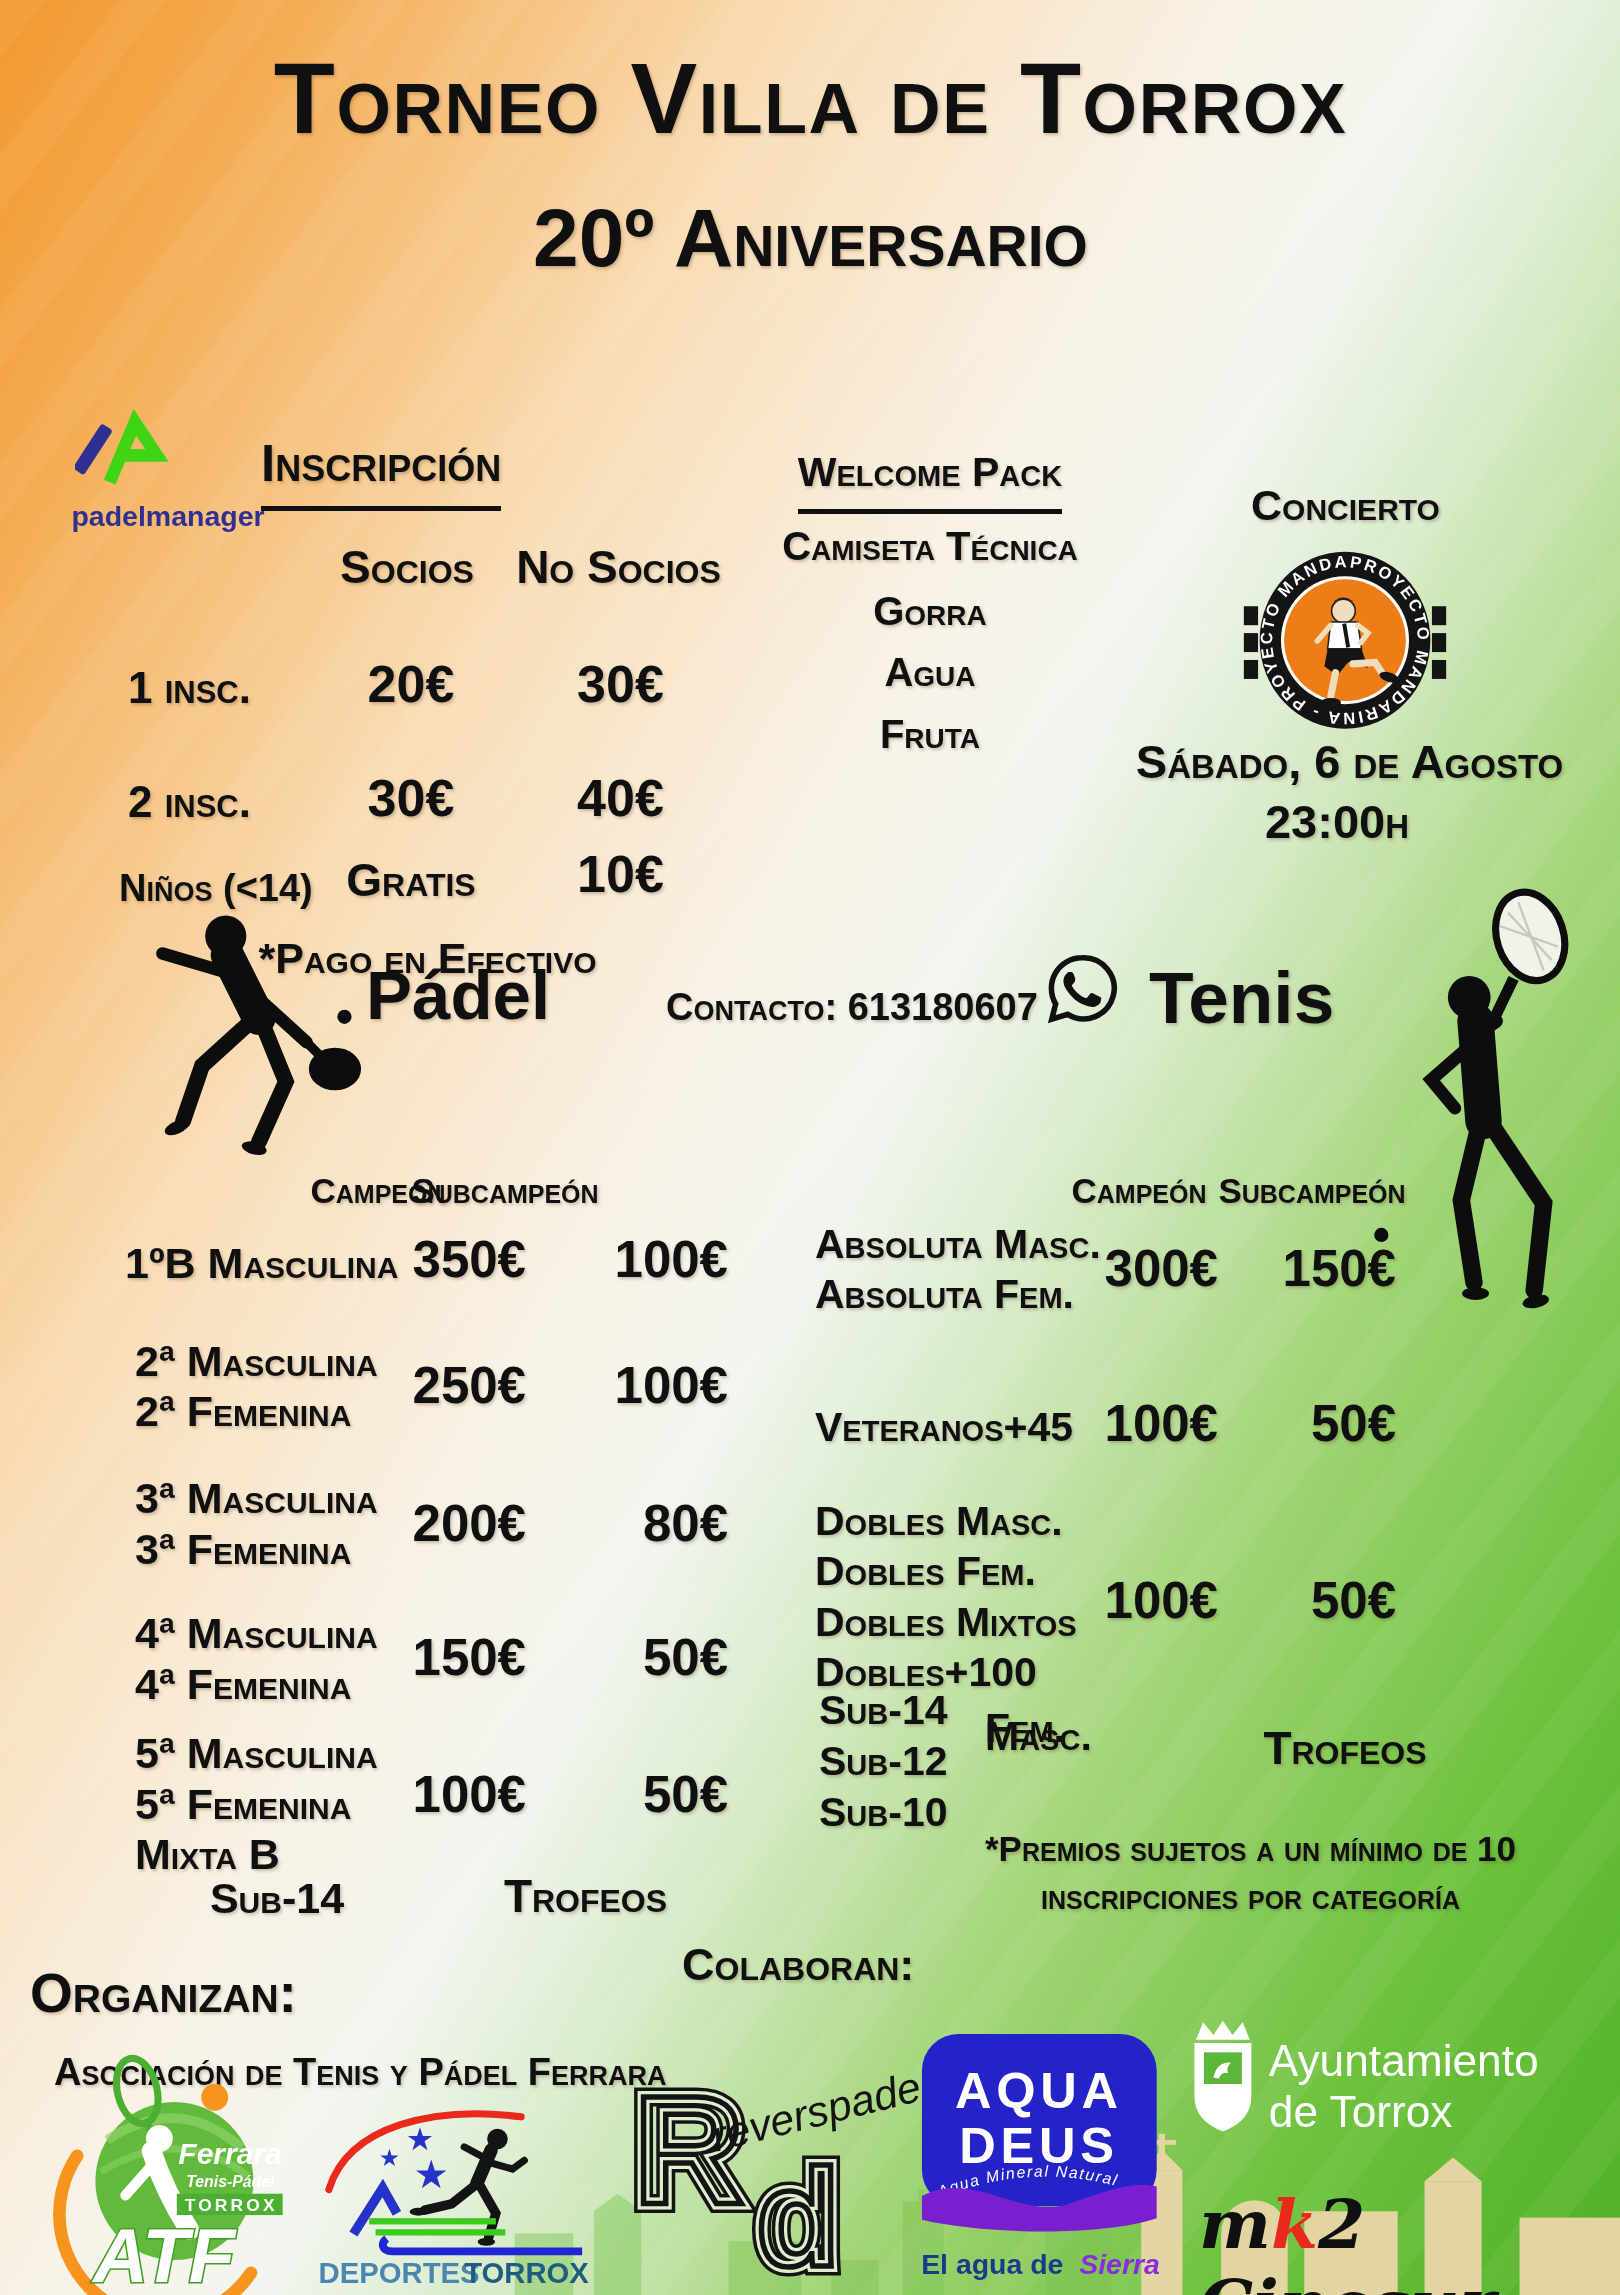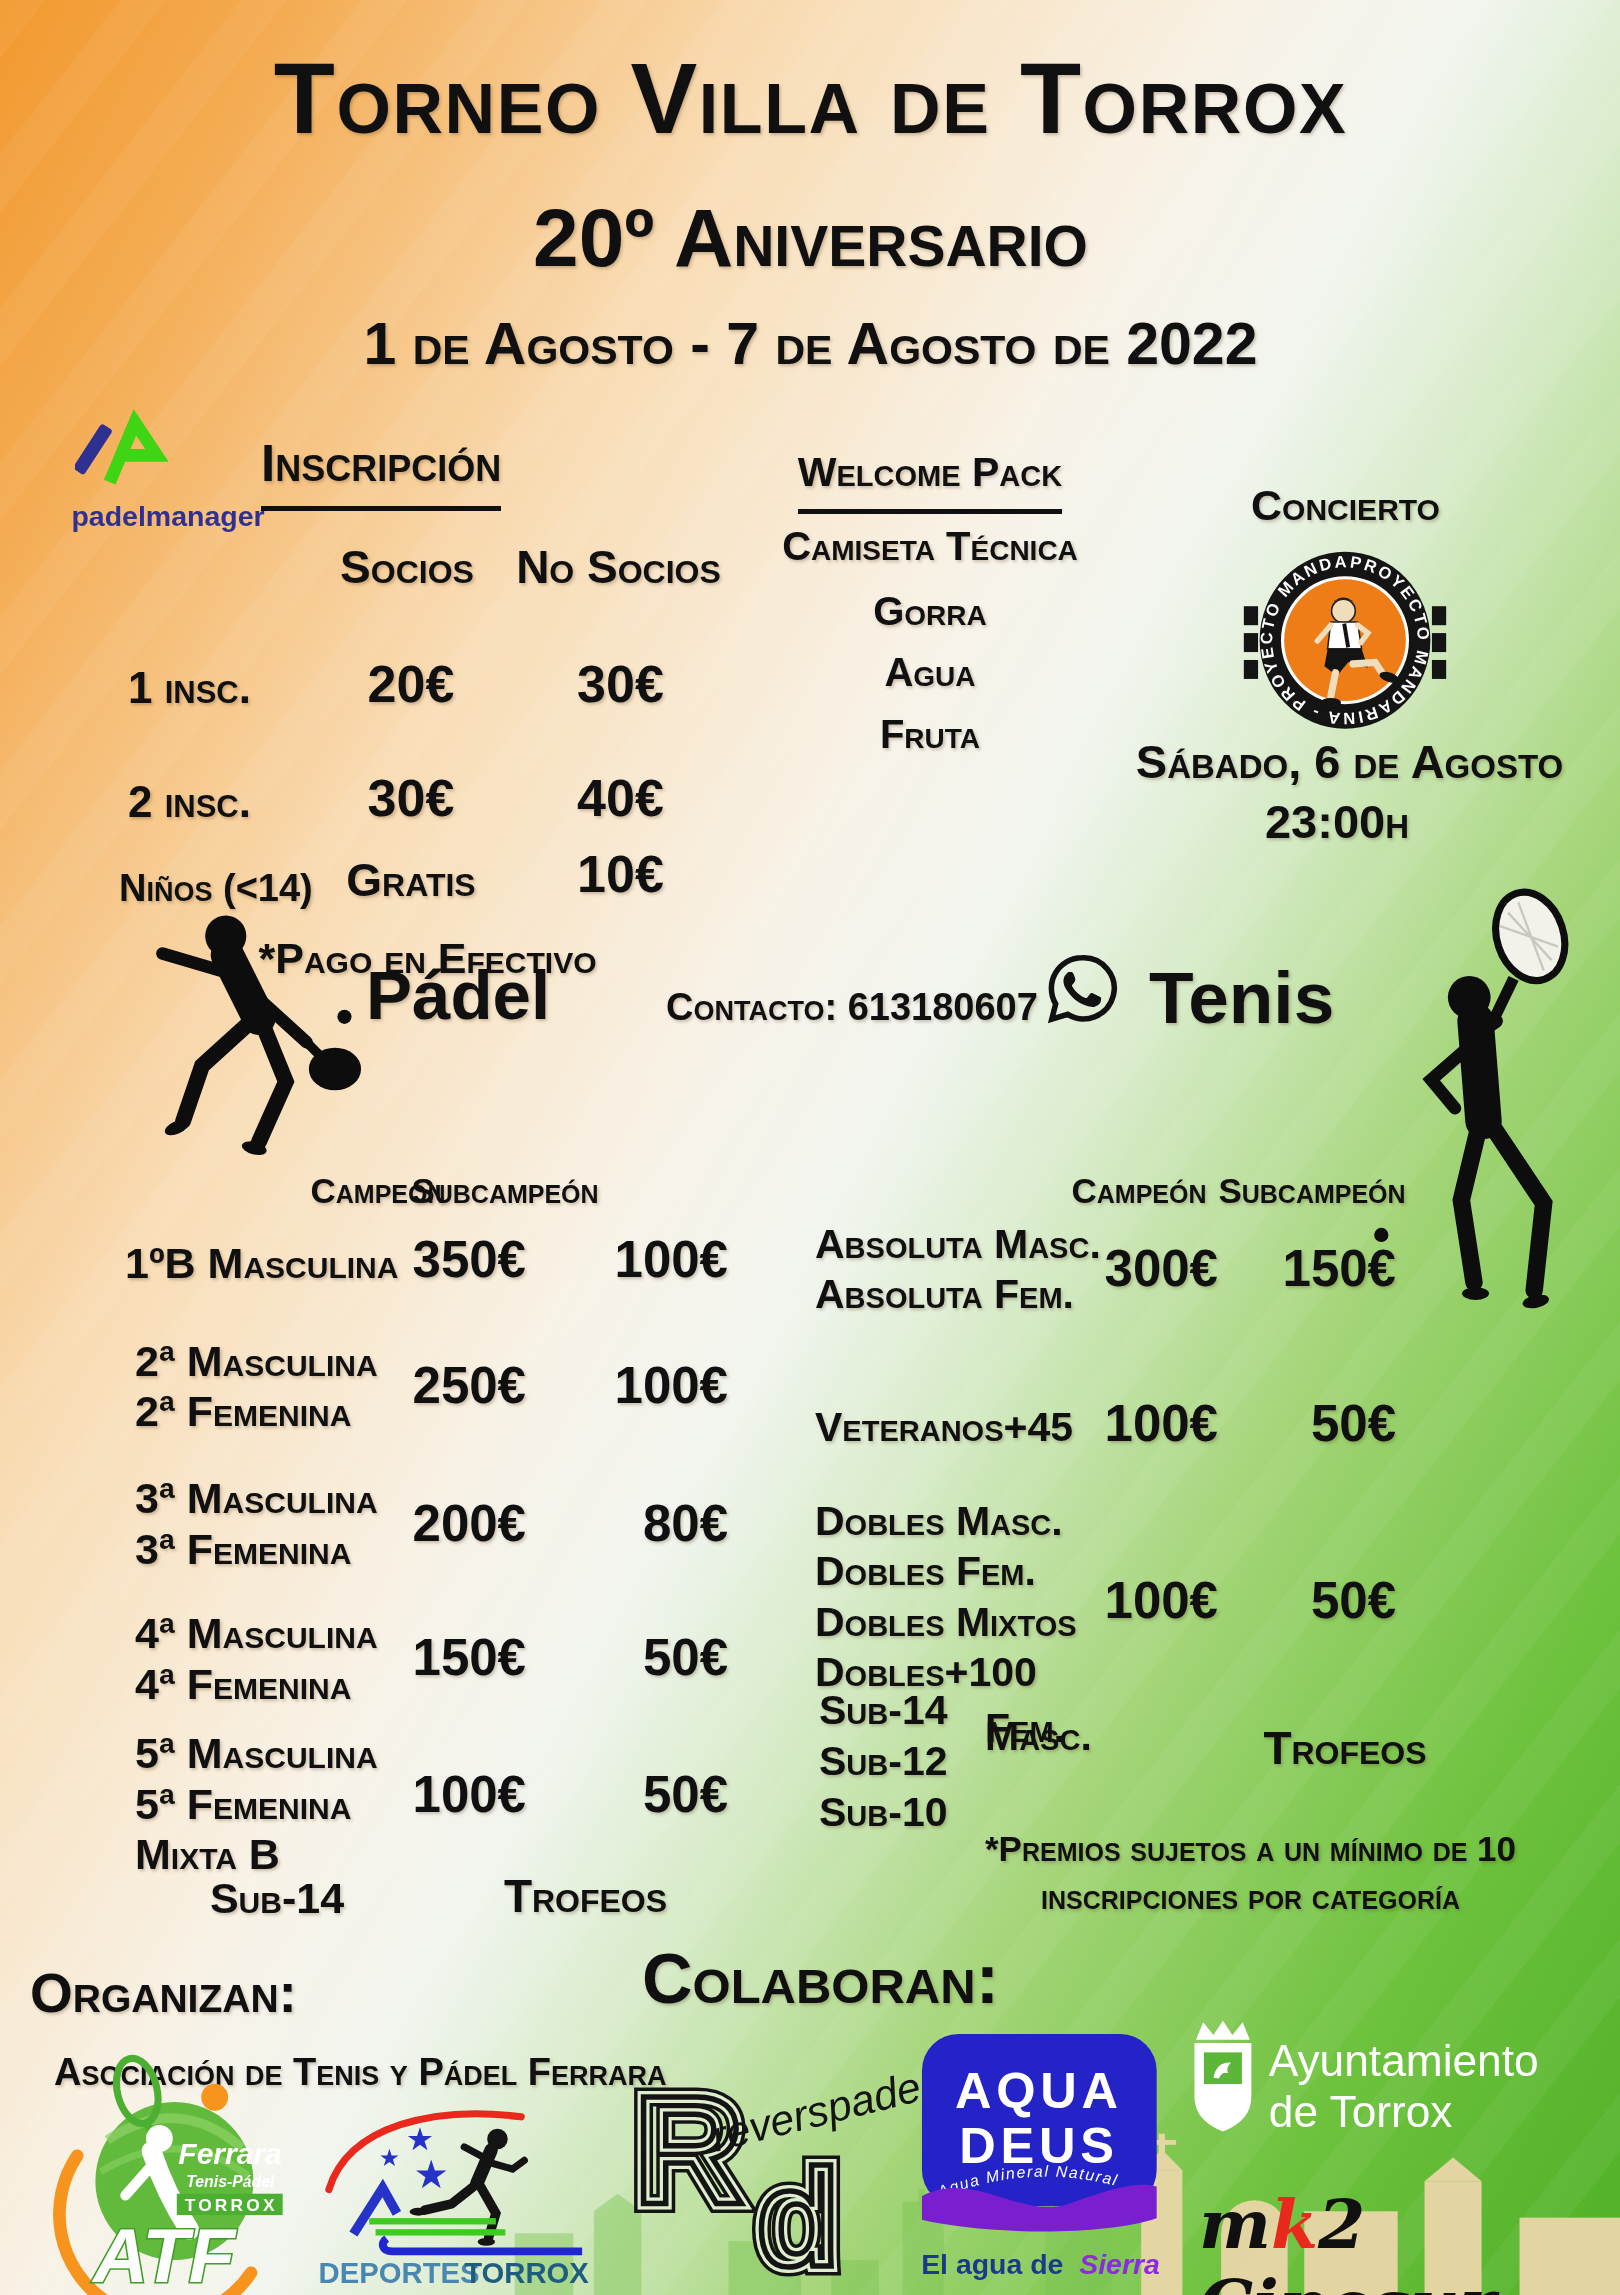--- a/index.html
+++ b/index.html
@@ -50,21 +50,20 @@
       <rect x="163" y="132" width="84" height="79"></rect>
       <rect x="268" y="104" width="118" height="107"></rect>
       <rect x="420" y="66" width="72" height="145"></rect>
       <polygon points="420,66 456,36 492,66"></polygon>
       <rect x="540" y="112" width="128" height="99"></rect>
     </g>
   </svg>
 
   <div class="abs ctr sc b sh" style="left:0;top:41px;width:1621px;font-size:100px;letter-spacing:1.6px">Torneo Villa de Torrox</div>
   <div class="abs ctr sc b sh" style="left:0;top:191px;width:1621px;font-size:82px">20º Aniversario</div>
-  <div class="abs ctr sc sb sh" style="left:0;top:310px;width:1621px;font-size:59px">1 de Agosto - 7 de Agosto de 2022</div>
 
   <svg class="abs" style="left:75px;top:405px" width="93" height="85" viewBox="0 0 118 108">
     <rect x="14" y="22" width="17" height="68" rx="4" fill="#2e3192" transform="rotate(33 22 56)"></rect>
     <path d="M44 98 L76 22 L104 64 L64 64" fill="none" stroke="#3fd414" stroke-width="16" stroke-linejoin="miter"></path>
   </svg>
   <div class="abs ctr" style="left:57px;top:500px;width:222px;font-size:28.5px;font-weight:bold;color:#2e3192">padelmanager</div>
 
   <div class="abs" style="left:261px;top:434px">
     <span class="sc b rule sh" style="font-size:51px">Inscripción</span>
   </div>
@@ -229,21 +228,21 @@
   <div class="abs lblR sh" style="left:819px;top:1787px">Sub-10</div>
   <div class="abs lblR sh" style="left:985px;top:1711px">Masc.</div>
   <div class="abs lblR sh" style="left:985px;top:1703px">Fem.</div>
   <div class="abs ctr sc sb sh" style="left:1234px;top:1721px;width:222px;font-size:46px">Trofeos</div>
 
   <div class="abs ctr sc sb sh" style="left:934px;top:1829px;width:633px;font-size:35px">*Premios sujetos a un mínimo de 10</div>
   <div class="abs ctr sc sb sh" style="left:934px;top:1877px;width:633px;font-size:35px">inscripciones por categoría</div>
 
   <div class="abs sc b sh" style="left:30px;top:1961px;font-size:55px">Organizan:</div>
   <div class="abs sc sb sh" style="left:54px;top:2051px;font-size:38px">Asociación de Tenis y Pádel Ferrara</div>
-  <div class="abs sc b sh" style="left:642px;top:1939px;font-size:70px">Colaboran:</div>
+  <div class="abs sc b sh" style="left:682px;top:1939px;font-size:45px">Colaboran:</div>
 
   <svg class="abs" style="left:44px;top:2045px" width="245" height="250" viewBox="0 0 310 316">
     <path d="M42 140 A125 125 0 0 0 262 288" stroke="#f7941d" stroke-width="16" fill="none" stroke-linecap="round"></path>
     <circle cx="165" cy="172" r="100" fill="#62ba3c"></circle>
     <path d="M80 120 Q 170 60 250 130" stroke="#8ed368" stroke-width="12" fill="none" opacity=".7"></path>
     <path d="M72 160 Q 170 100 258 165" stroke="#8ed368" stroke-width="9" fill="none" opacity=".55"></path>
     <ellipse cx="118" cy="58" rx="25" ry="42" fill="none" stroke="#4caf32" stroke-width="9" transform="rotate(-14 118 58)"></ellipse>
     <line x1="128" y1="96" x2="146" y2="128" stroke="#4caf32" stroke-width="9"></line>
     <circle cx="216" cy="66" r="17" fill="#f7941d"></circle>
     <circle cx="146" cy="118" r="17" fill="#ffffff"></circle>

